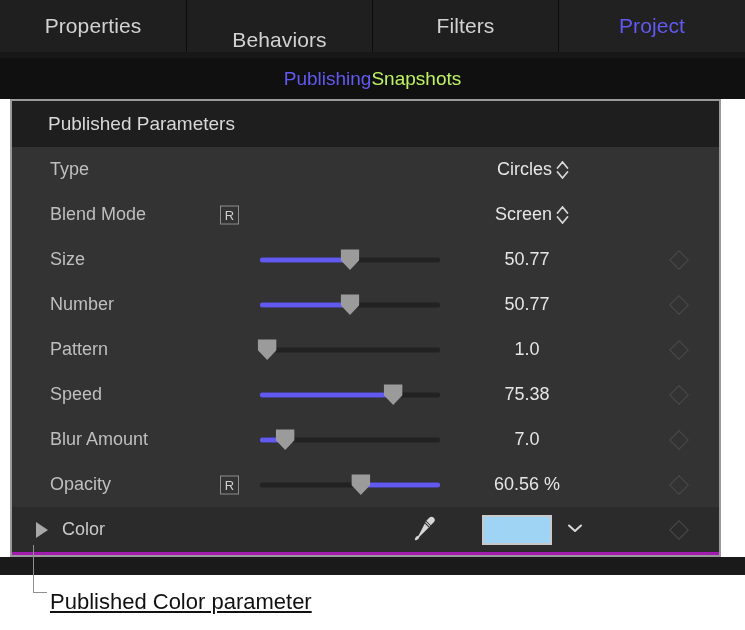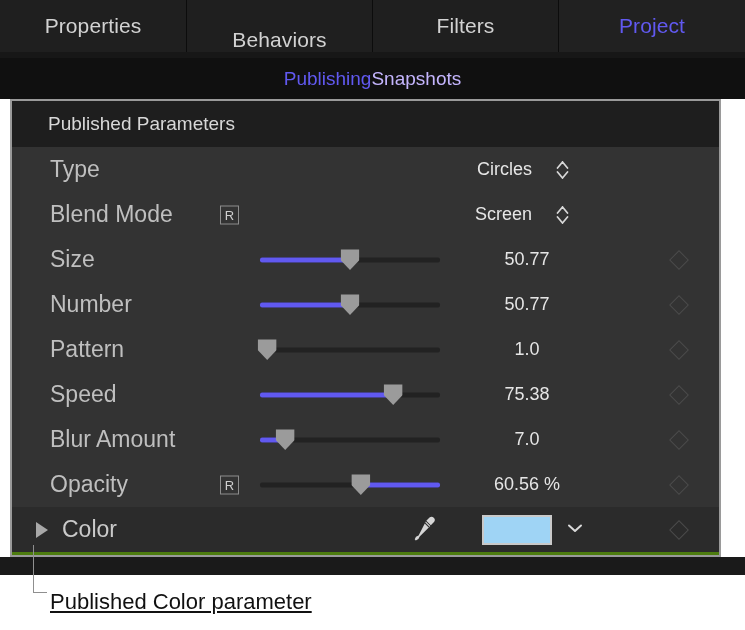--- a/index.html
+++ b/index.html
@@ -29,48 +29,48 @@
   .tab.t-behaviors  { width: 186px; align-items: flex-end; }
   .tab.t-filters    { width: 186px; }
   .tab.t-project    { width: 186px; border-right:none; background:#212121; color:#6159f0; }
 
   
   .subtabs {
     position:absolute; left:0; top:58px; width:745px; height:41px;
     background:#101010;
     display:flex; align-items:center; justify-content:center; 
   }
-  .subtab { font-size:19px; color:#c4b5fd; }
+  .subtab { font-size:19px; color:#bef264; }
   .subtab.active { color:#6159f0; }
 
   
   .panel {
     position:absolute; left:10px; top:99px; width:711px; height:458px;
     border:2px solid #9a9a9a;
-    background:#4d7c0f;
+    background:#a21caf;
     overflow:hidden;
   }
   .panel-header {
     height:46px; background:#1e1e1e;
     display:flex; align-items:center; padding-left:36px;
     font-size:19px; color:#d8d8d8;
   }
   .rows { position:relative; }
 
   .row {
     position:relative;
     height:45px;
     display:flex; align-items:center;
     background:#333333;
   }
   .row.last { background:#2b2b2b;padding-left:16px; }
 
   .row-label {
     position:absolute; left:38px;
-    font-size:23px; color:#bfbfbf;
+    font-size:18px; color:#bfbfbf;
   }
   .row.last .row-label { left:50px; color:#cacaca; }
 
   
   .disclosure {
     position:absolute; left:24px; top:50%; transform:translateY(-50%);
     width:0; height:0;
     border-top:8px solid transparent;
     border-bottom:8px solid transparent;
     border-left:12px solid #a8a8a8;
@@ -109,21 +109,21 @@
   
   .value {
     position:absolute; left:455px; width:120px; text-align:center;
     font-size:18px; color:#e6e6e6;
   }
   .value .unit { color:#e6e6e6; }
 
   
   .popup {
     position:absolute; left:400px; width:175px;
-    display:flex; align-items:center; justify-content:flex-end; gap:24px;
+    display:flex; align-items:center; justify-content:flex-end; gap:4px;
     font-size:18px; color:#e6e6e6;
     padding-right:18px;
   }
   .stepper { display:flex; flex-direction:column; gap:2px; line-height:0; }
   .stepper svg { display:block; }
 
   
   .kf {
     position:absolute; left:660px; top:50%; transform:translateY(-50%) rotate(45deg);
     width:14px; height:14px;

